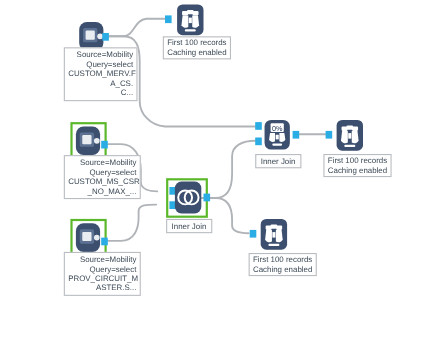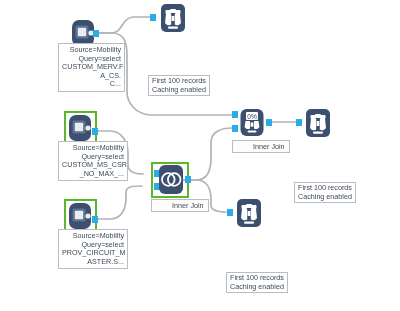--- a/index.html
+++ b/index.html
@@ -58,30 +58,29 @@
   .label-box {
     position: absolute;
     background: #ffffff;
     border: 1px solid #b9bcc0;
     color: #3d4a57;
     font-size: 7.2px;
     line-height: 8.6px;
     padding: 1px 3px 1px 3px;
     white-space: pre;
     font-family: "Liberation Sans", sans-serif;
-    margin-top: 42px;
   }
   .join-label {
     position: absolute;
     background: #fdfdfd;
     border: 1px solid #b9bcc0;
     color: #3d4a57;
     font-size: 7.2px;
     line-height: 9px;
-    padding: 1px 4px 1px 20px;
+    padding: 1px 4px 1px 4px;
     white-space: nowrap;
     font-family: "Liberation Sans", sans-serif;
   }
   svg { display: block; }
 </style>
 </head>
 <body>
 
 <div id="canvas">
 

